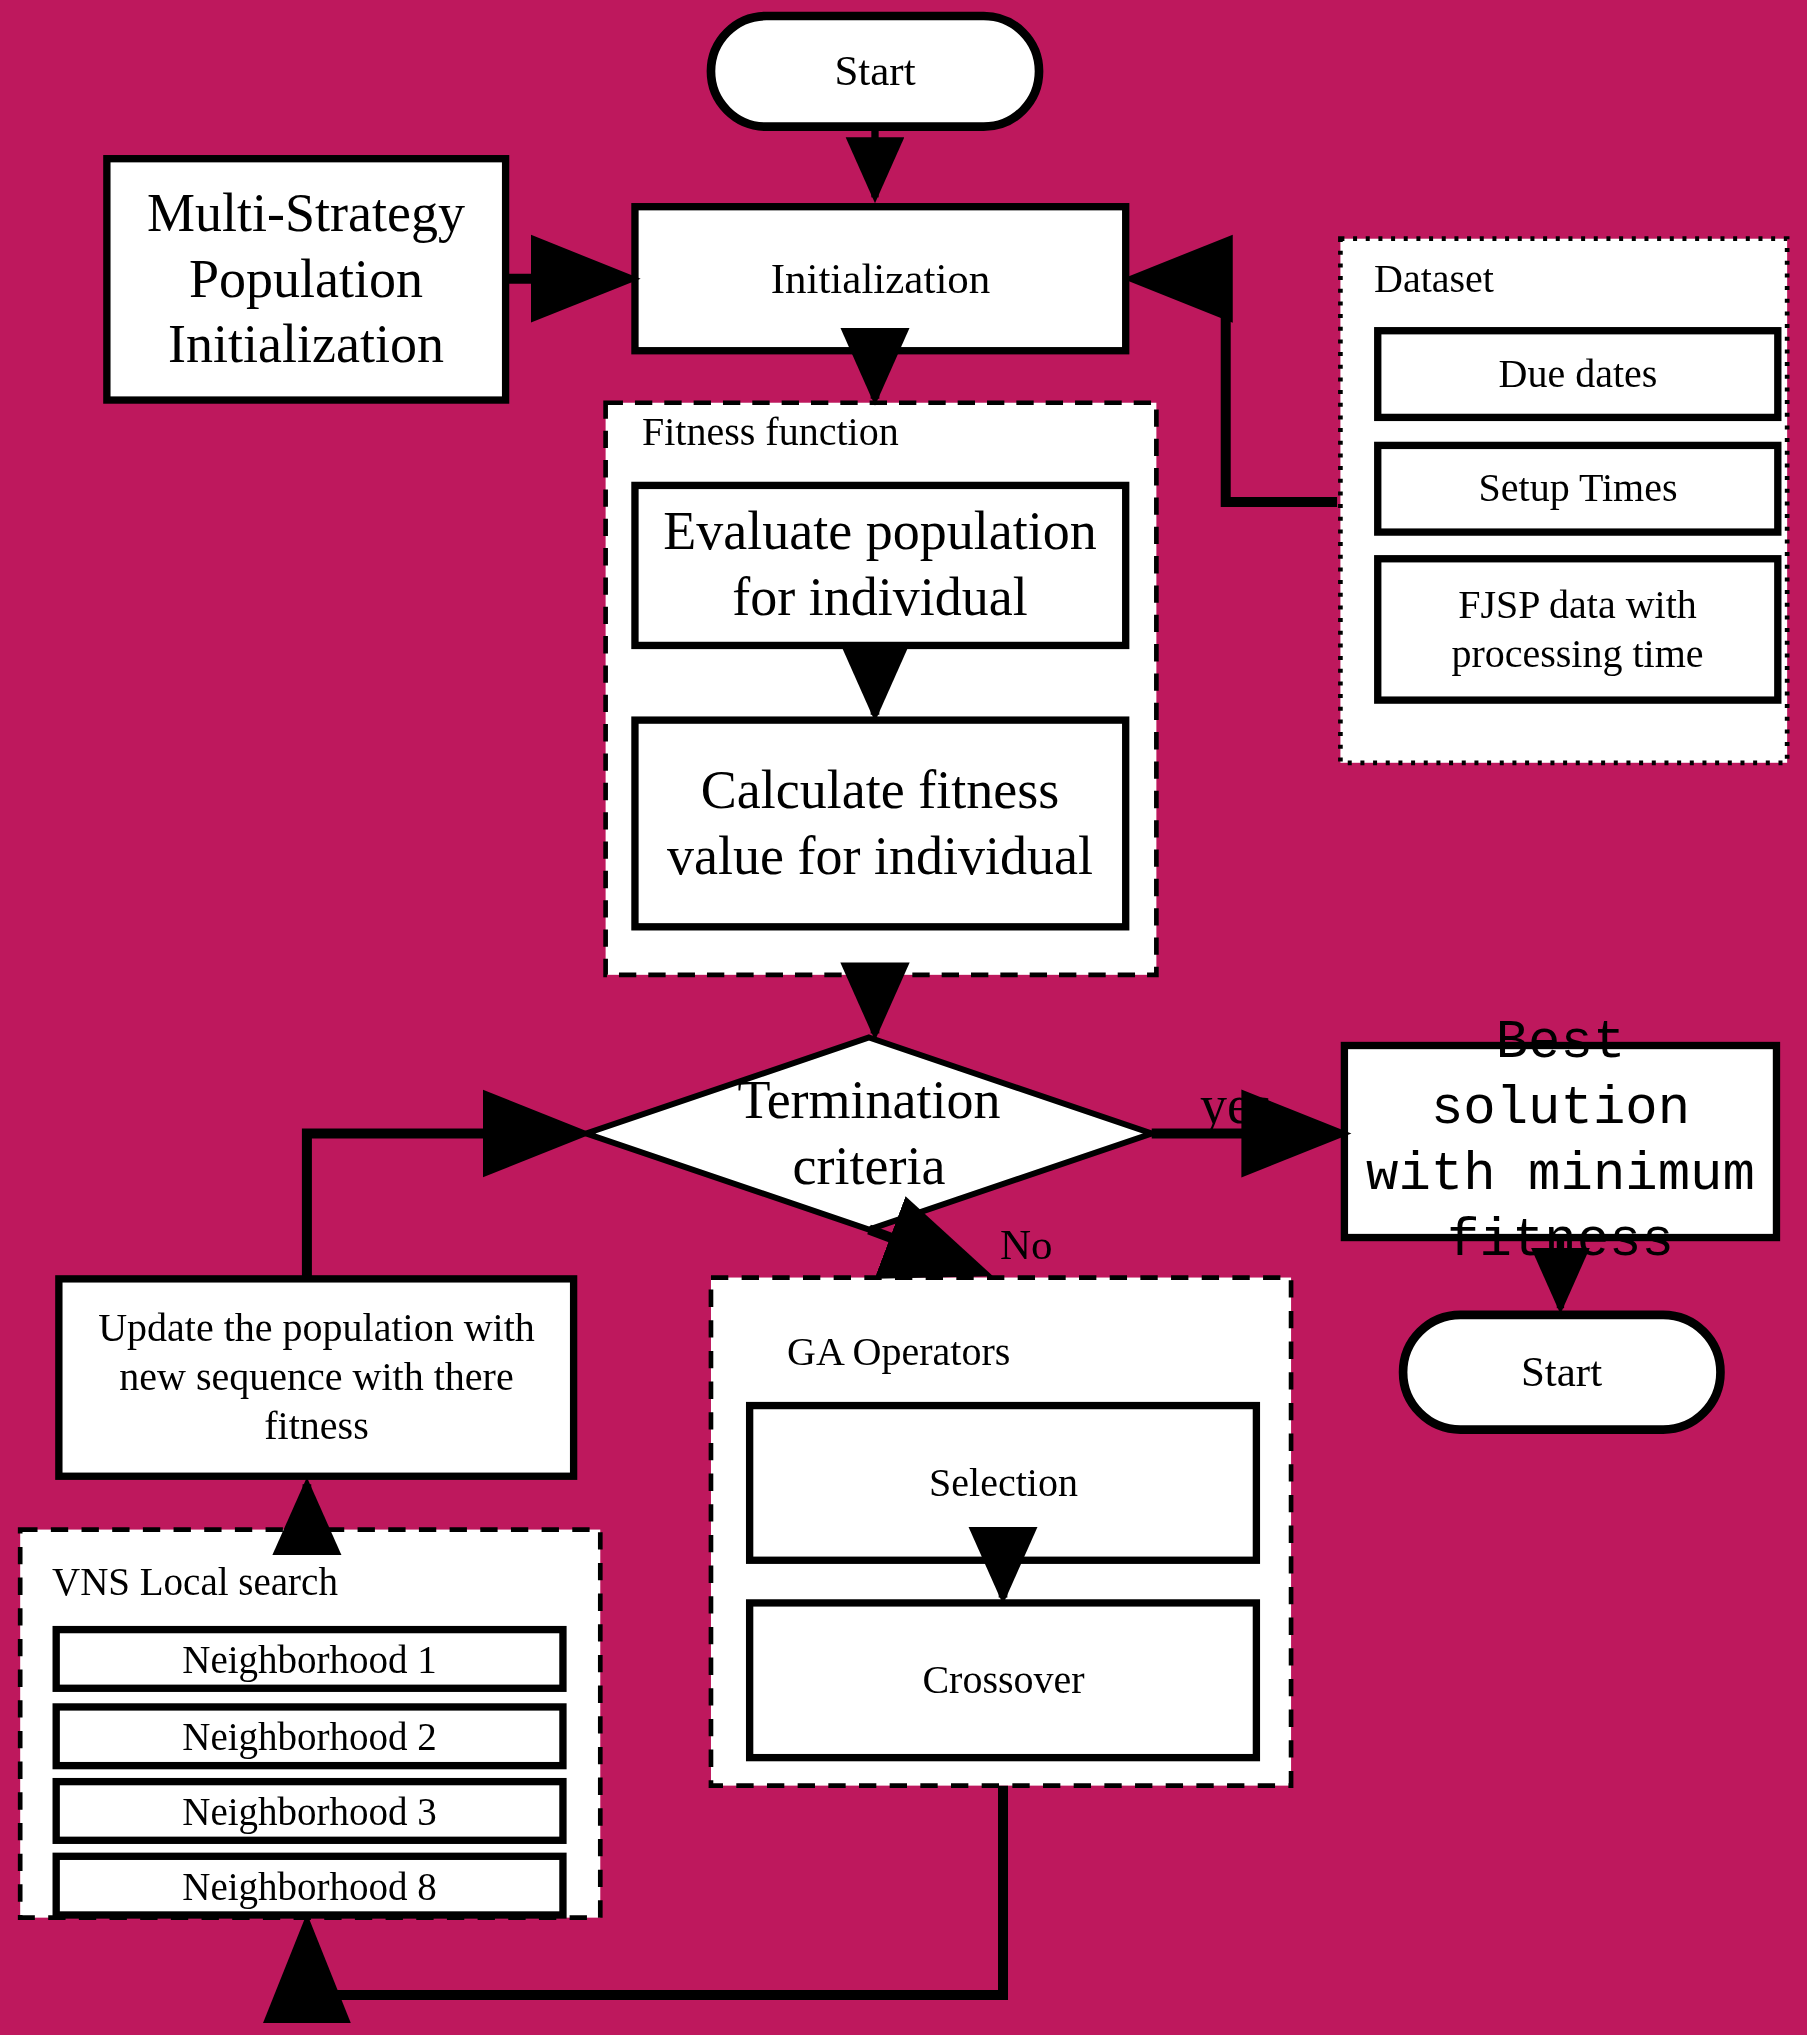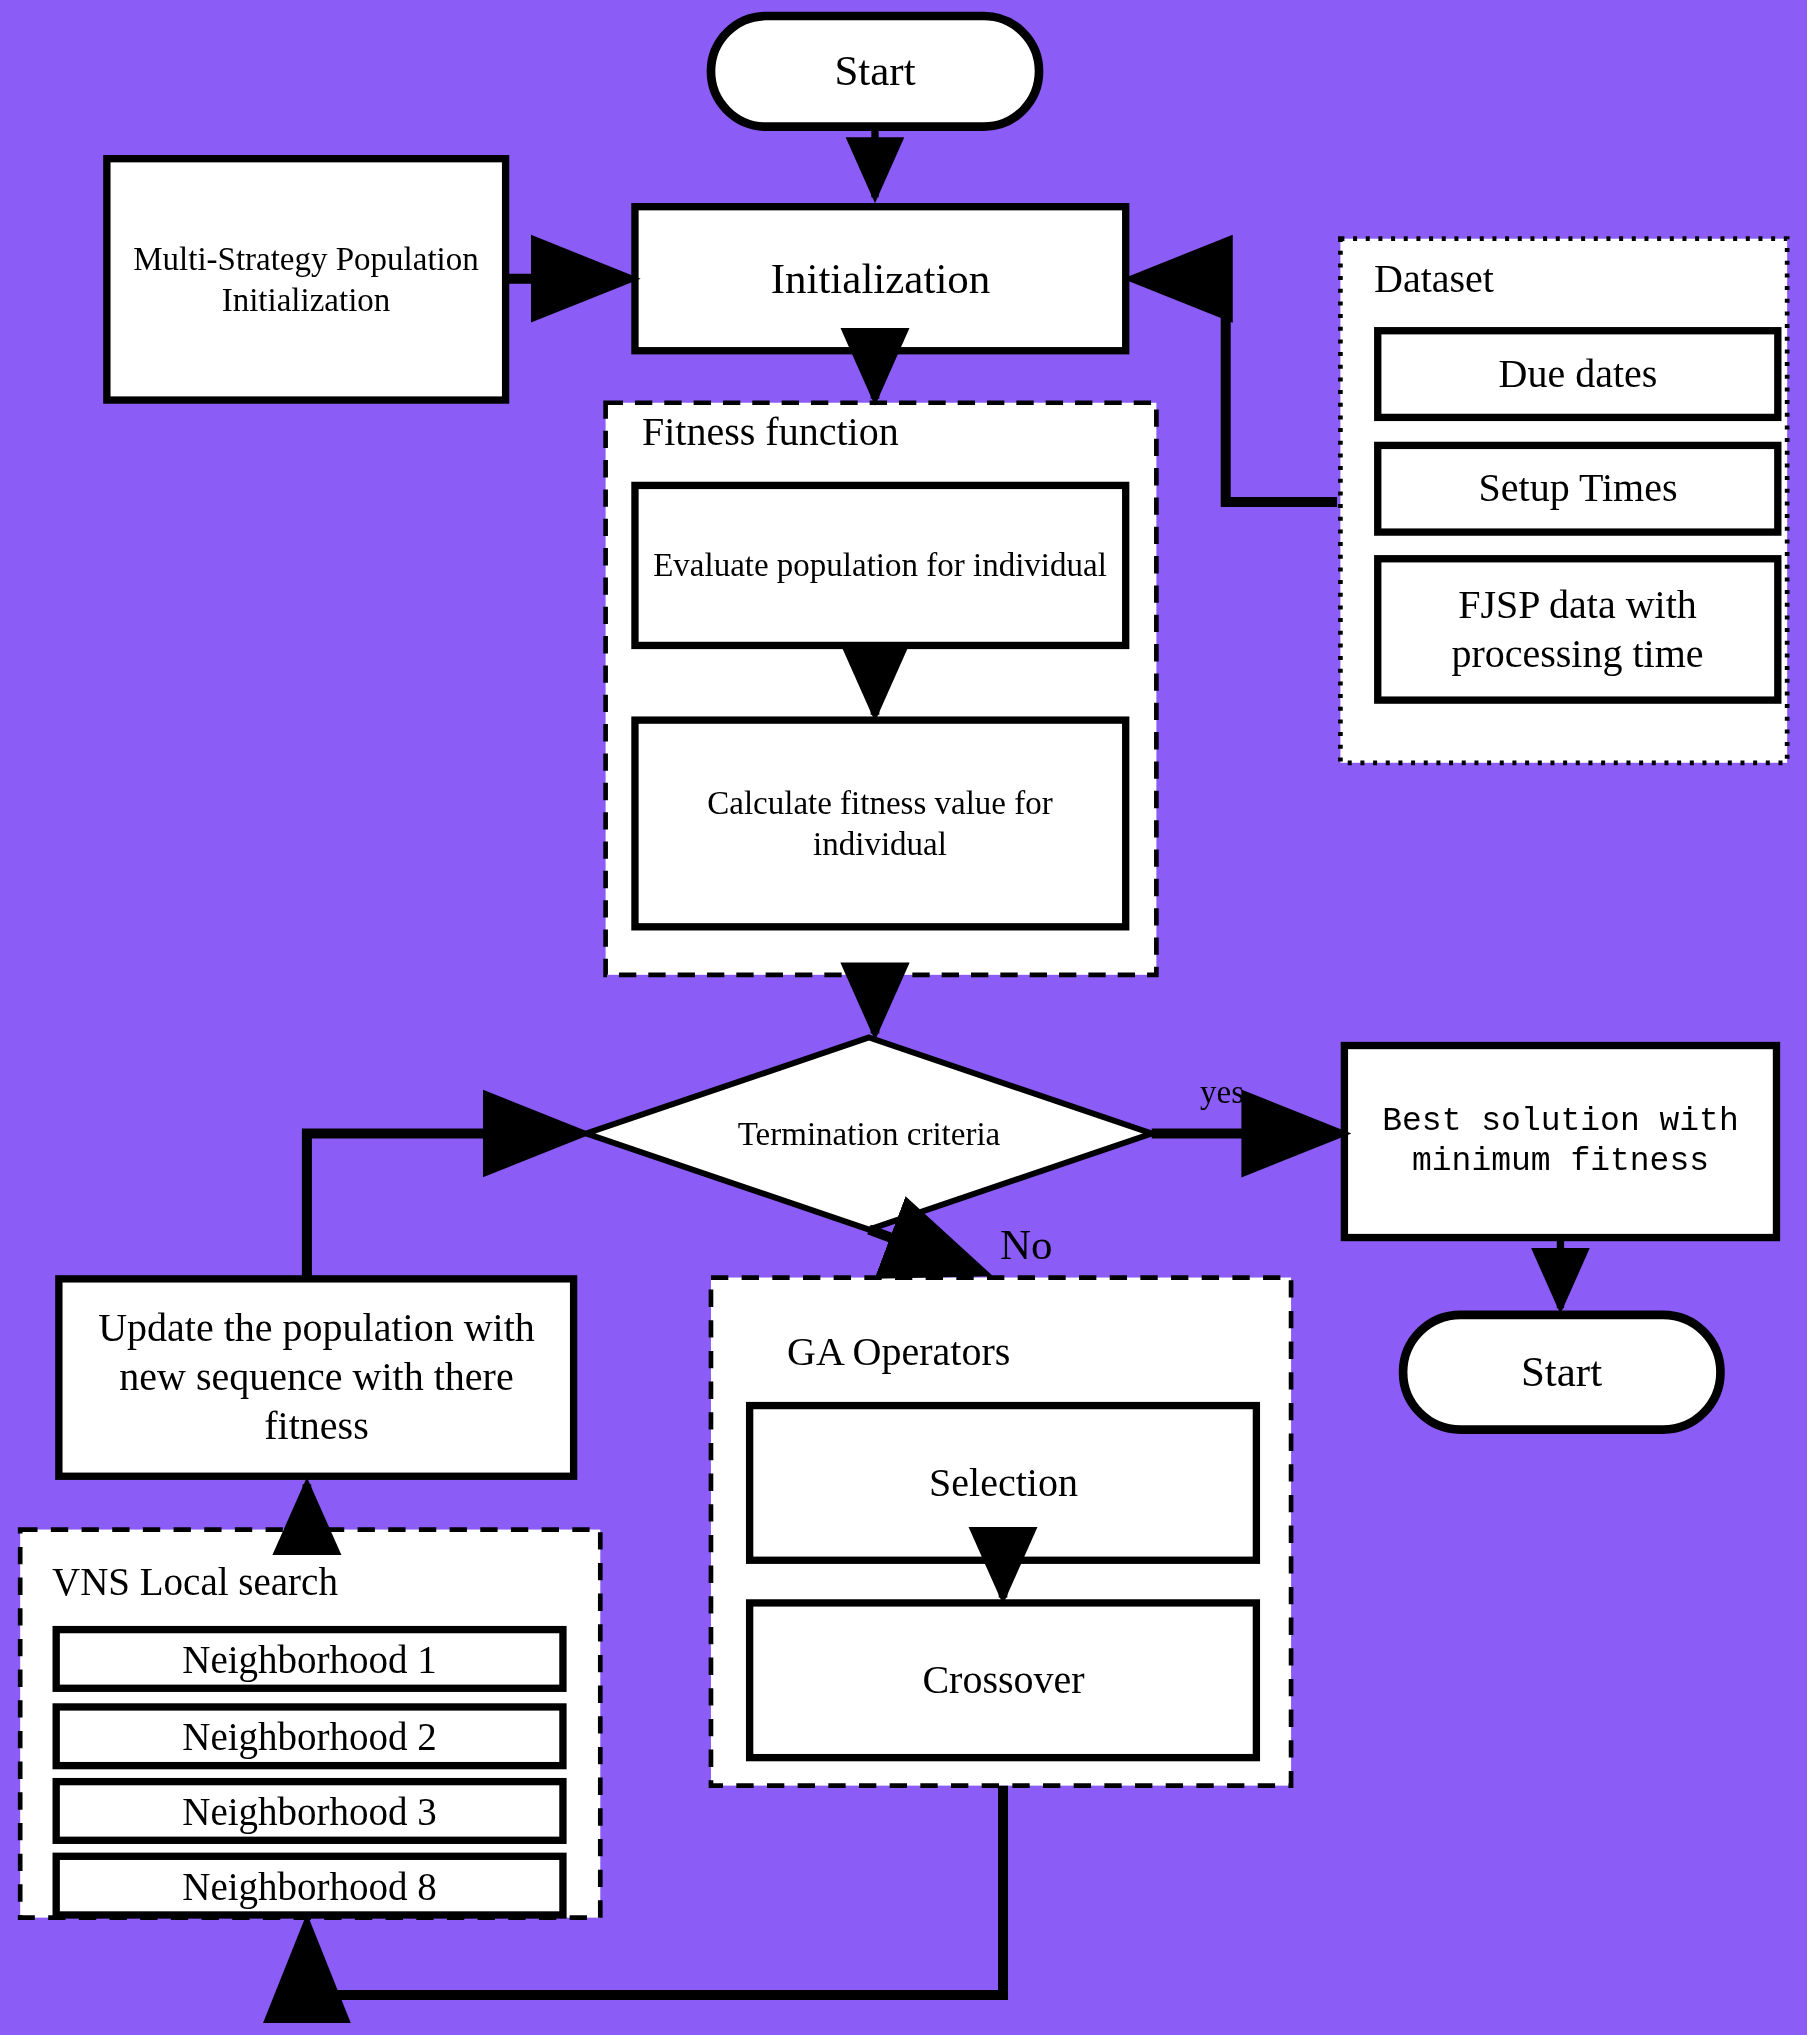--- a/index.html
+++ b/index.html
@@ -4,21 +4,21 @@
 <style>
   html, body {
     margin: 0;
     padding: 0;
     background: #ffffff;
   }
   #stage {
     position: relative;
     width: 1808px;
     height: 2035px;
-    background: #8b5cf6;
+    background: #be185d;
     font-family: "Liberation Serif", "DejaVu Serif", serif;
     overflow: hidden;
   }
   svg.layer {
     position: absolute;
     left: 0;
     top: 0;
     width: 1808px;
     height: 2035px;
   }
@@ -38,21 +38,21 @@
     text-align: left;
     white-space: nowrap;
   }
   .edge-label {
     position: absolute;
     color: #000000;
     white-space: nowrap;
   }
   .t58 { font-size: 39px; }
   .t60 { font-size: 40px; }
-  .t62 { font-size: 33px; }
+  .t62 { font-size: 54px; }
   .t64 { font-size: 43px; }
 </style>
 </head>
 <body>
 
 <div id="stage">
 
   <svg class="layer" viewBox="0 0 2711 3052">
     <defs>
       <marker id="ah" markerWidth="10" markerHeight="10" refX="8.2" refY="4" orient="auto" markerUnits="strokeWidth">

